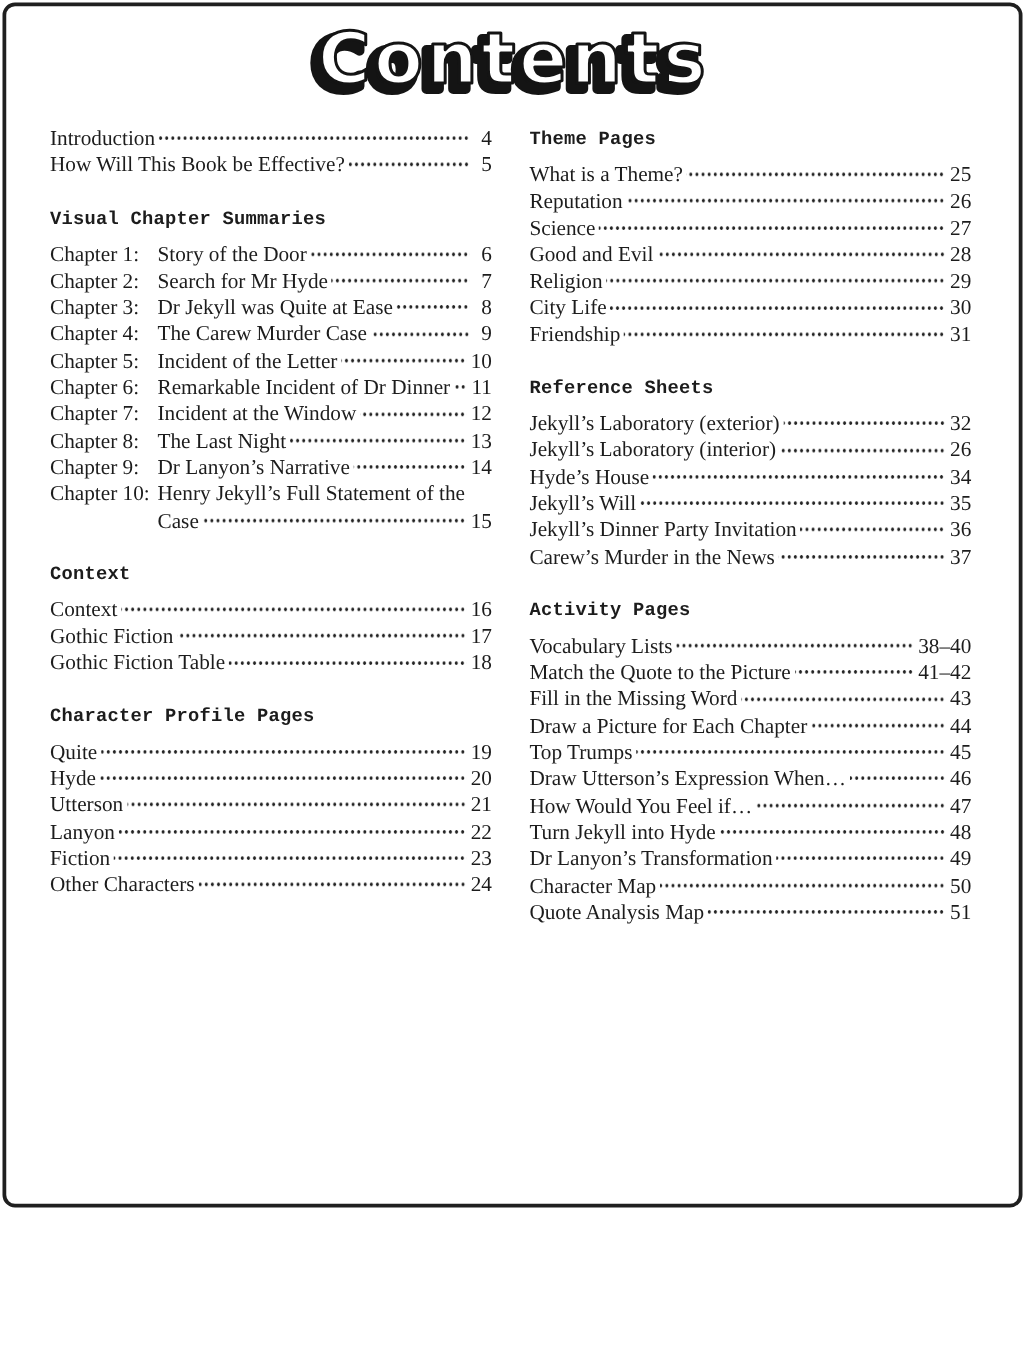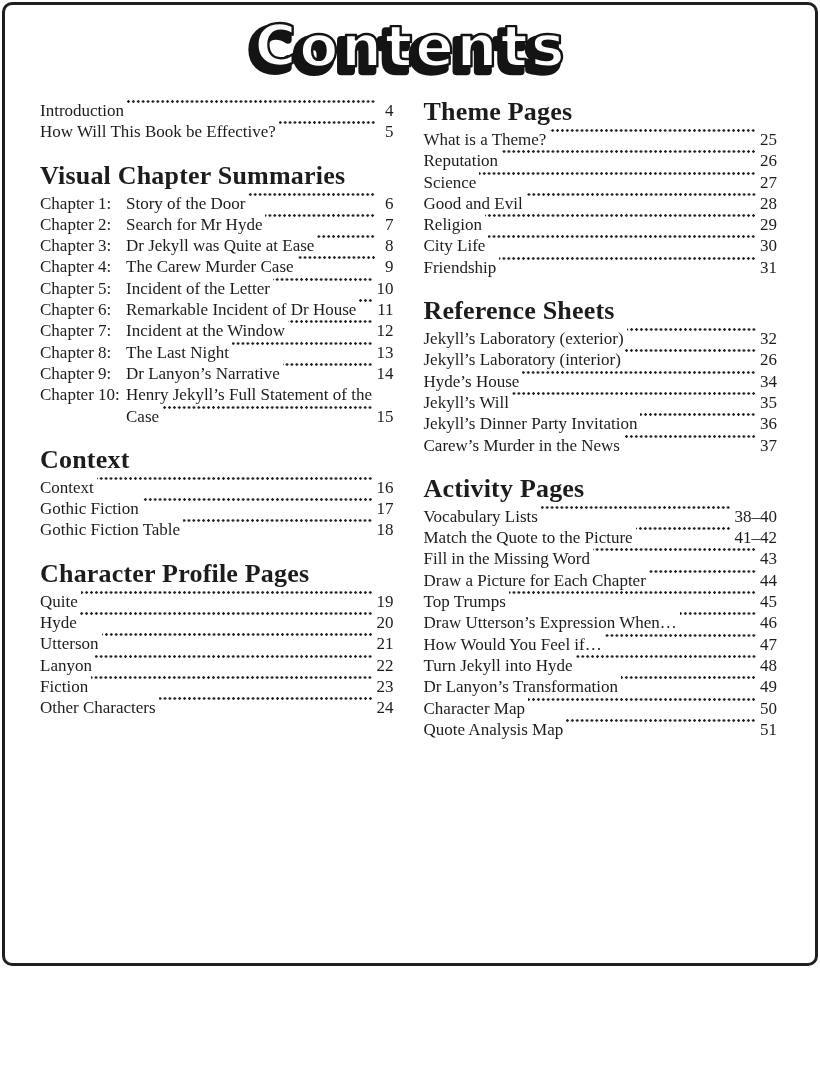--- a/index.html
+++ b/index.html
@@ -52,32 +52,33 @@
   .columns {
     display: flex;
     gap: 30px;
     padding: 6px 43px 0 40px;
   }
   .column {
     flex: 1 1 0;
     min-width: 0;
   }
   .toc-section-heading {
-    font-size: 26px;
+    font-size: 15px;
     font-weight: bold;
     line-height: 24px;
     margin: 21px 0 5px 0;
     letter-spacing: 0.2px;
+    font-family: Liberation Mono, monospace;
   }
   .toc-section:first-child .toc-section-heading {
     margin-top: 0;
   }
   .toc-row {
     display: flex;
-    align-items: flex-start;
+    align-items: center;
     font-size: 17px;
     line-height: 21.3px;
     white-space: nowrap;
   }
   .toc-label {
     flex: 0 0 86px;
   }
   .toc-title {
     flex: 0 0 auto;
   }
@@ -151,21 +152,21 @@
             <span class="toc-page">9</span>
           </div>
           <div class="toc-row">
             <span class="toc-label">Chapter 5:</span>
             <span class="toc-title">Incident of the Letter</span>
             <span class="toc-dots"></span>
             <span class="toc-page">10</span>
           </div>
           <div class="toc-row">
             <span class="toc-label">Chapter 6:</span>
-            <span class="toc-title">Remarkable Incident of Dr House</span>
+            <span class="toc-title">Remarkable Incident of Dr Dinner</span>
             <span class="toc-dots"></span>
             <span class="toc-page">11</span>
           </div>
           <div class="toc-row">
             <span class="toc-label">Chapter 7:</span>
             <span class="toc-title">Incident at the Window</span>
             <span class="toc-dots"></span>
             <span class="toc-page">12</span>
           </div>
           <div class="toc-row">

